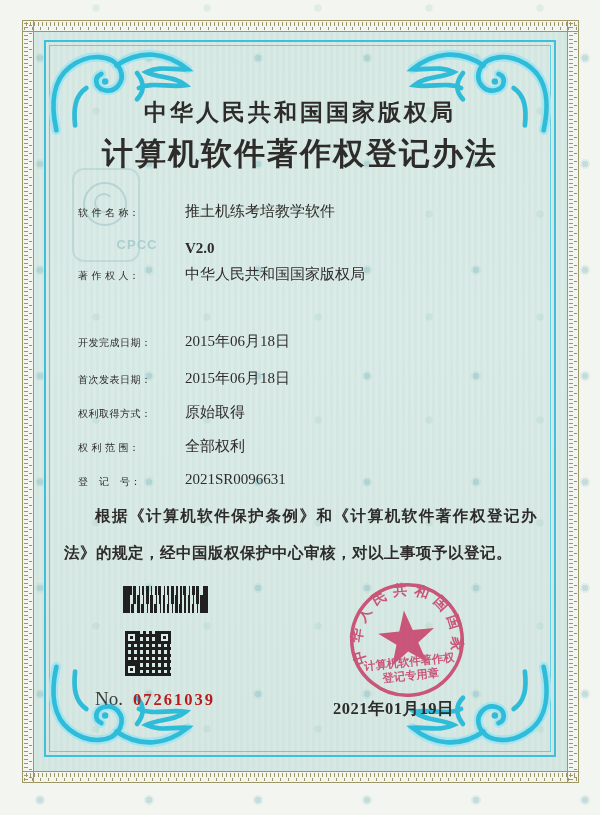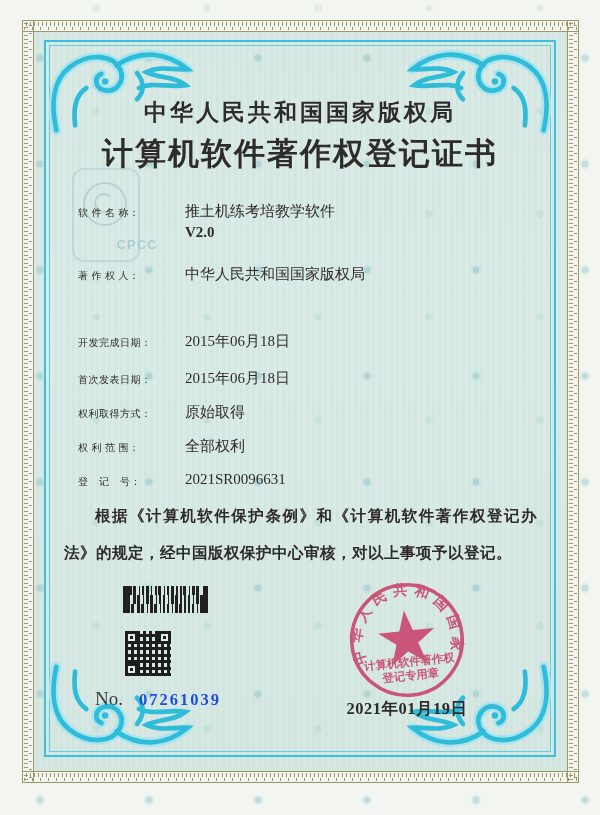--- a/index.html
+++ b/index.html
@@ -96,21 +96,21 @@
     position:absolute;left:0;bottom:8px;width:100%;text-align:center;
     font-family:"Liberation Sans","DejaVu Sans",sans-serif;
     font-size:13px;font-weight:bold;letter-spacing:1px;color:rgba(125,180,186,0.9);margin-left:31px;
   }
   
   .row{position:absolute;left:78px;white-space:nowrap;}
   .row .label{font-size:10px;font-weight:normal;letter-spacing:0.5px;display:inline-block;}
   .row .value{font-size:15px;font-weight:normal;position:absolute;left:107px;white-space:nowrap;}
   .r0{top:202px;} .r1{top:265px;} .r2{top:332px;}
   .r3{top:369px;} .r4{top:403px;} .r5{top:437px;} .r6{top:471px;}
-  .v2line{position:absolute;left:185px;top:224px;font-size:15px;font-weight:bold;}
+  .v2line{position:absolute;left:185px;top:240px;font-size:15px;font-weight:bold;}
   
   .statement{
     position:absolute;left:64px;top:497px;width:473px;
     font-size:15.5px;font-weight:bold;line-height:37px;
     text-align:justify;text-indent:2em;letter-spacing:0.5px;
   }
   
   .barcode{
     position:absolute;left:123px;top:586px;width:85px;height:27px;
     border-left:7px solid #202020;border-right:5px solid #202020;box-sizing:border-box;
@@ -129,25 +129,25 @@
   }
   .qr .finder{
     position:absolute;width:13px;height:13px;box-sizing:border-box;
     border:3px solid #1e1e1e;background:#dfeeea;
   }
   .qr .finder:before{content:"";position:absolute;left:2px;top:2px;width:3px;height:3px;background:#1e1e1e;}
   .qr .f-tl{left:0;top:0;} .qr .f-tr{right:0;top:0;} .qr .f-bl{left:0;bottom:0;}
   
   .serial{position:absolute;left:95px;top:688px;white-space:nowrap;}
   .serial .no-lbl{font-size:19px;color:#3a3a3a;}
-  .serial .no-val{font-size:16.5px;color:#1d4ed8;letter-spacing:2px;margin-left:16px;font-weight:bold;}
+  .serial .no-val{font-size:16.5px;color:#b91c1c;letter-spacing:2px;margin-left:10px;font-weight:bold;}
   
   .seal{position:absolute;left:333px;top:566px;width:148px;height:148px;transform:rotate(-6deg);opacity:0.92;}
   .seal-date{
-    position:absolute;left:333px;top:698px;width:148px;text-align:center;
+    position:absolute;left:333px;top:698px;width:148px;text-align:left;
     font-size:16.5px;font-weight:bold;letter-spacing:0.5px;
   }
   .hidden-defs{position:absolute;width:0;height:0;overflow:hidden;}
 </style>
 </head>
 <body>
 
 <div class="page">
 
   <div class="mint"></div>
@@ -189,21 +189,21 @@
   <svg class="corner c-bl">
       <use href="#flourish"></use>
     </svg>
   <svg class="corner c-br">
       <use href="#flourish"></use>
     </svg>
 
   <div class="content">
 
     <div class="authority">中华人民共和国国家版权局</div>
-    <div class="cert-title">计算机软件著作权登记证书</div>
+    <div class="cert-title">计算机软件著作权登记办法</div>
 
 
     <div class="emboss">
       <div class="ring"></div>
       <div class="logo-text">CPCC</div>
     </div>
 
     <div class="row r0">
       <span class="label">软 件 名 称：</span>
       <span class="value">推土机练考培教学软件</span>

